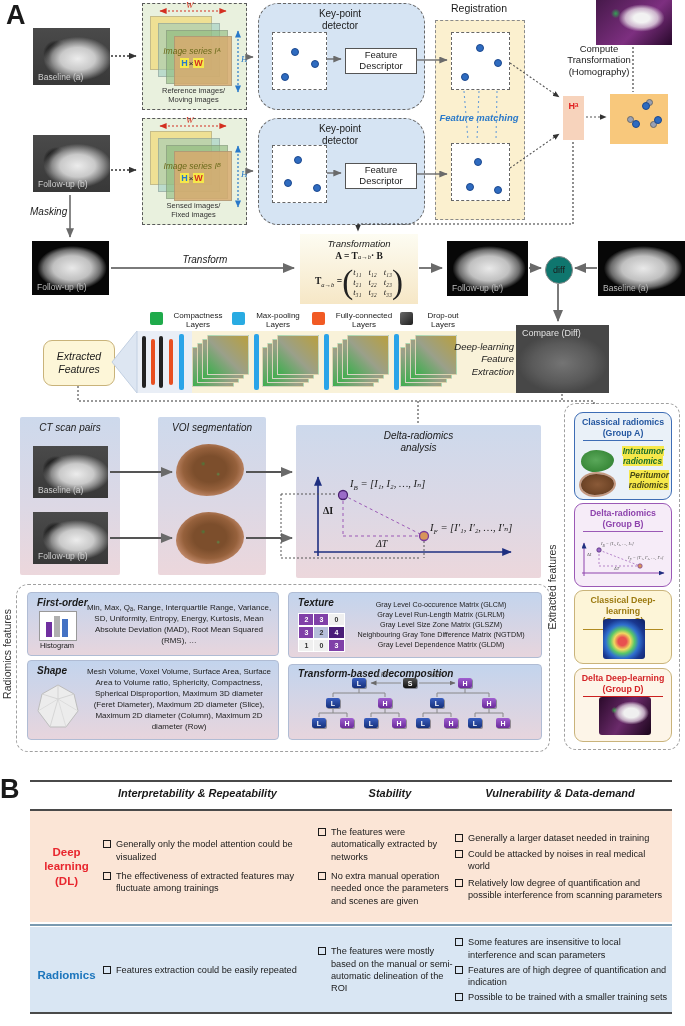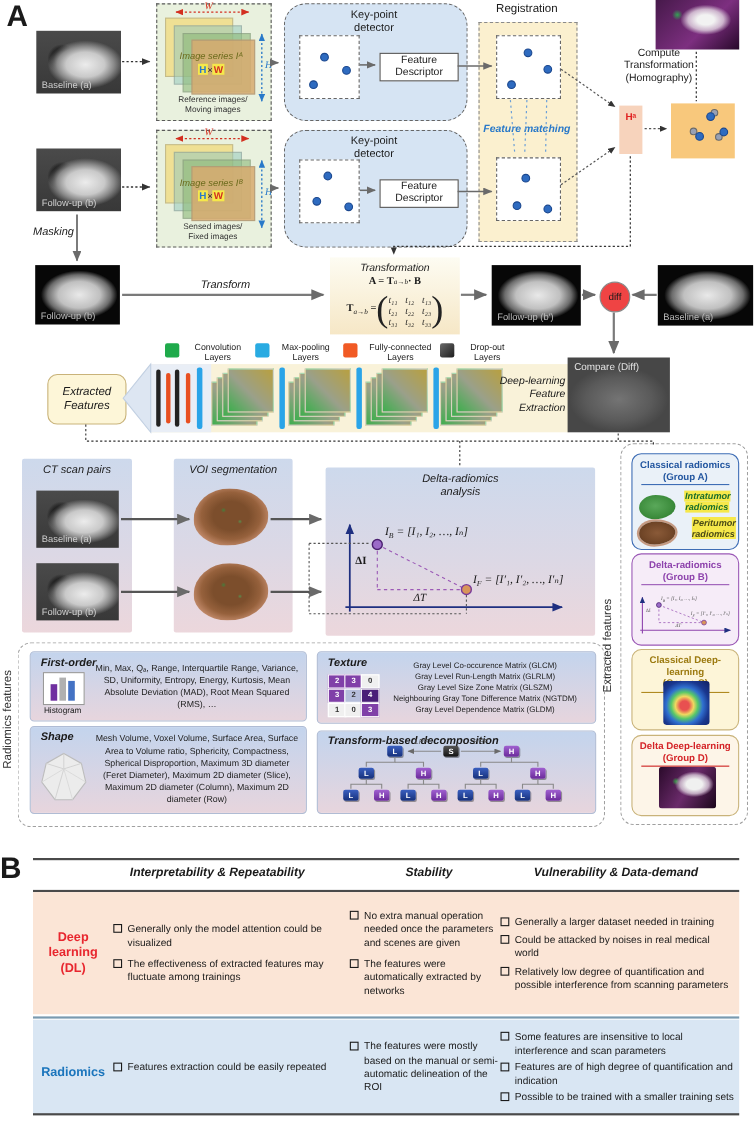--- a/index.html
+++ b/index.html
@@ -42,21 +42,21 @@
   .inbox{background:#fff;border:1.2px dashed #666;}
   .dot{position:absolute;width:6px;height:6px;border-radius:50%;background:#2e6bc0;border:1px solid #1c488e;}
   .dotg{position:absolute;width:5px;height:5px;border-radius:50%;background:#98a0b4;border:1px solid #6a6a6a;}
   .descbox{background:#fff;border:1px solid #555;font-size:9.5px;line-height:1.15;}
   .regbox{background:#fbf0cf;border:1.5px dashed #8a8a8a;}
   
   .fbox{background:linear-gradient(180deg,#fdfcf2,#f6e7c6);}
   .par{font-family:"Liberation Serif","DejaVu Serif",serif;font-weight:300;font-size:33px;line-height:.85;color:#222;}
   .mgrid{display:grid;grid-template-columns:repeat(3,auto);column-gap:7px;row-gap:0;
          font-family:"Liberation Serif","DejaVu Serif",serif;font-style:italic;font-size:8.5px;text-align:center;}
-  .diff{border:1.5px solid #8a8a8a;border-radius:50%;background:#ef4444;font-size:9px;}
+  .diff{border:1.5px solid #8a8a8a;border-radius:50%;background:#0f766e;font-size:9px;}
   
   .sw{width:13px;height:13px;border-radius:2px;}
   .sw-conv{background:#1faa4b;} .sw-pool{background:#29abe2;} .sw-fc{background:#f15a24;}
   .sw-do{background:linear-gradient(135deg,#6a6a6a,#1e1e1e);}
   .leglbl{font-size:8px;line-height:1.15;text-align:center;}
   
   .band{background:#f9f2d9;}
   .bar{position:absolute;border-radius:2px;}
   .stack{position:absolute;width:40px;height:38px;border:1px solid rgba(255,255,255,.55);
          background:linear-gradient(45deg,#3fae4e 0%,#9aa08a 45%,#b8a040 100%);}
@@ -227,21 +227,21 @@
     <span class="lbl">Follow-up (b′)</span>
   </div>
   <div class="abs ctr diff" style="left:545px;top:256px;width:26px;height:26px">diff</div>
   <div class="abs maskimg" style="left:598px;top:241px;width:87px;height:55px">
     <span class="lbl">Baseline (a)</span>
   </div>
 
   <div class="abs" style="left:150px;top:311px">
     <div class="sw sw-conv abs" style="left:0;top:1px"></div>
     <div class="leglbl abs col" style="left:17px;top:0;width:62px">
-        <span>Convolution</span>
+        <span>Compactness</span>
         <span>Layers</span>
       </div>
   </div>
   <div class="abs" style="left:232px;top:311px">
     <div class="sw sw-pool abs" style="left:0;top:1px"></div>
     <div class="leglbl abs col" style="left:17px;top:0;width:58px">
         <span>Max-pooling</span>
         <span>Layers</span>
       </div>
   </div>
@@ -450,25 +450,25 @@
         <span>Generally only the model attention could be visualized</span>
       </div>
     <div class="bullet">
         <span class="sq"></span>
         <span>The effectiveness of extracted features may fluctuate among trainings</span>
       </div>
   </div>
   <div class="abs col" style="left:318px;top:811px;width:137px;height:111px;justify-content:center;gap:7px">
     <div class="bullet">
         <span class="sq"></span>
+        <span>The features were automatically extracted by networks</span>
+      </div>
+    <div class="bullet">
+        <span class="sq"></span>
         <span>No extra manual operation needed once the parameters and scenes are given</span>
-      </div>
-    <div class="bullet">
-        <span class="sq"></span>
-        <span>The features were automatically extracted by networks</span>
       </div>
   </div>
   <div class="abs col" style="left:455px;top:811px;width:213px;height:111px;justify-content:center;gap:4px">
     <div class="bullet">
         <span class="sq"></span>
         <span>Generally a larger dataset needed in training</span>
       </div>
     <div class="bullet">
         <span class="sq"></span>
         <span>Could be attacked by noises in real medical world</span>

